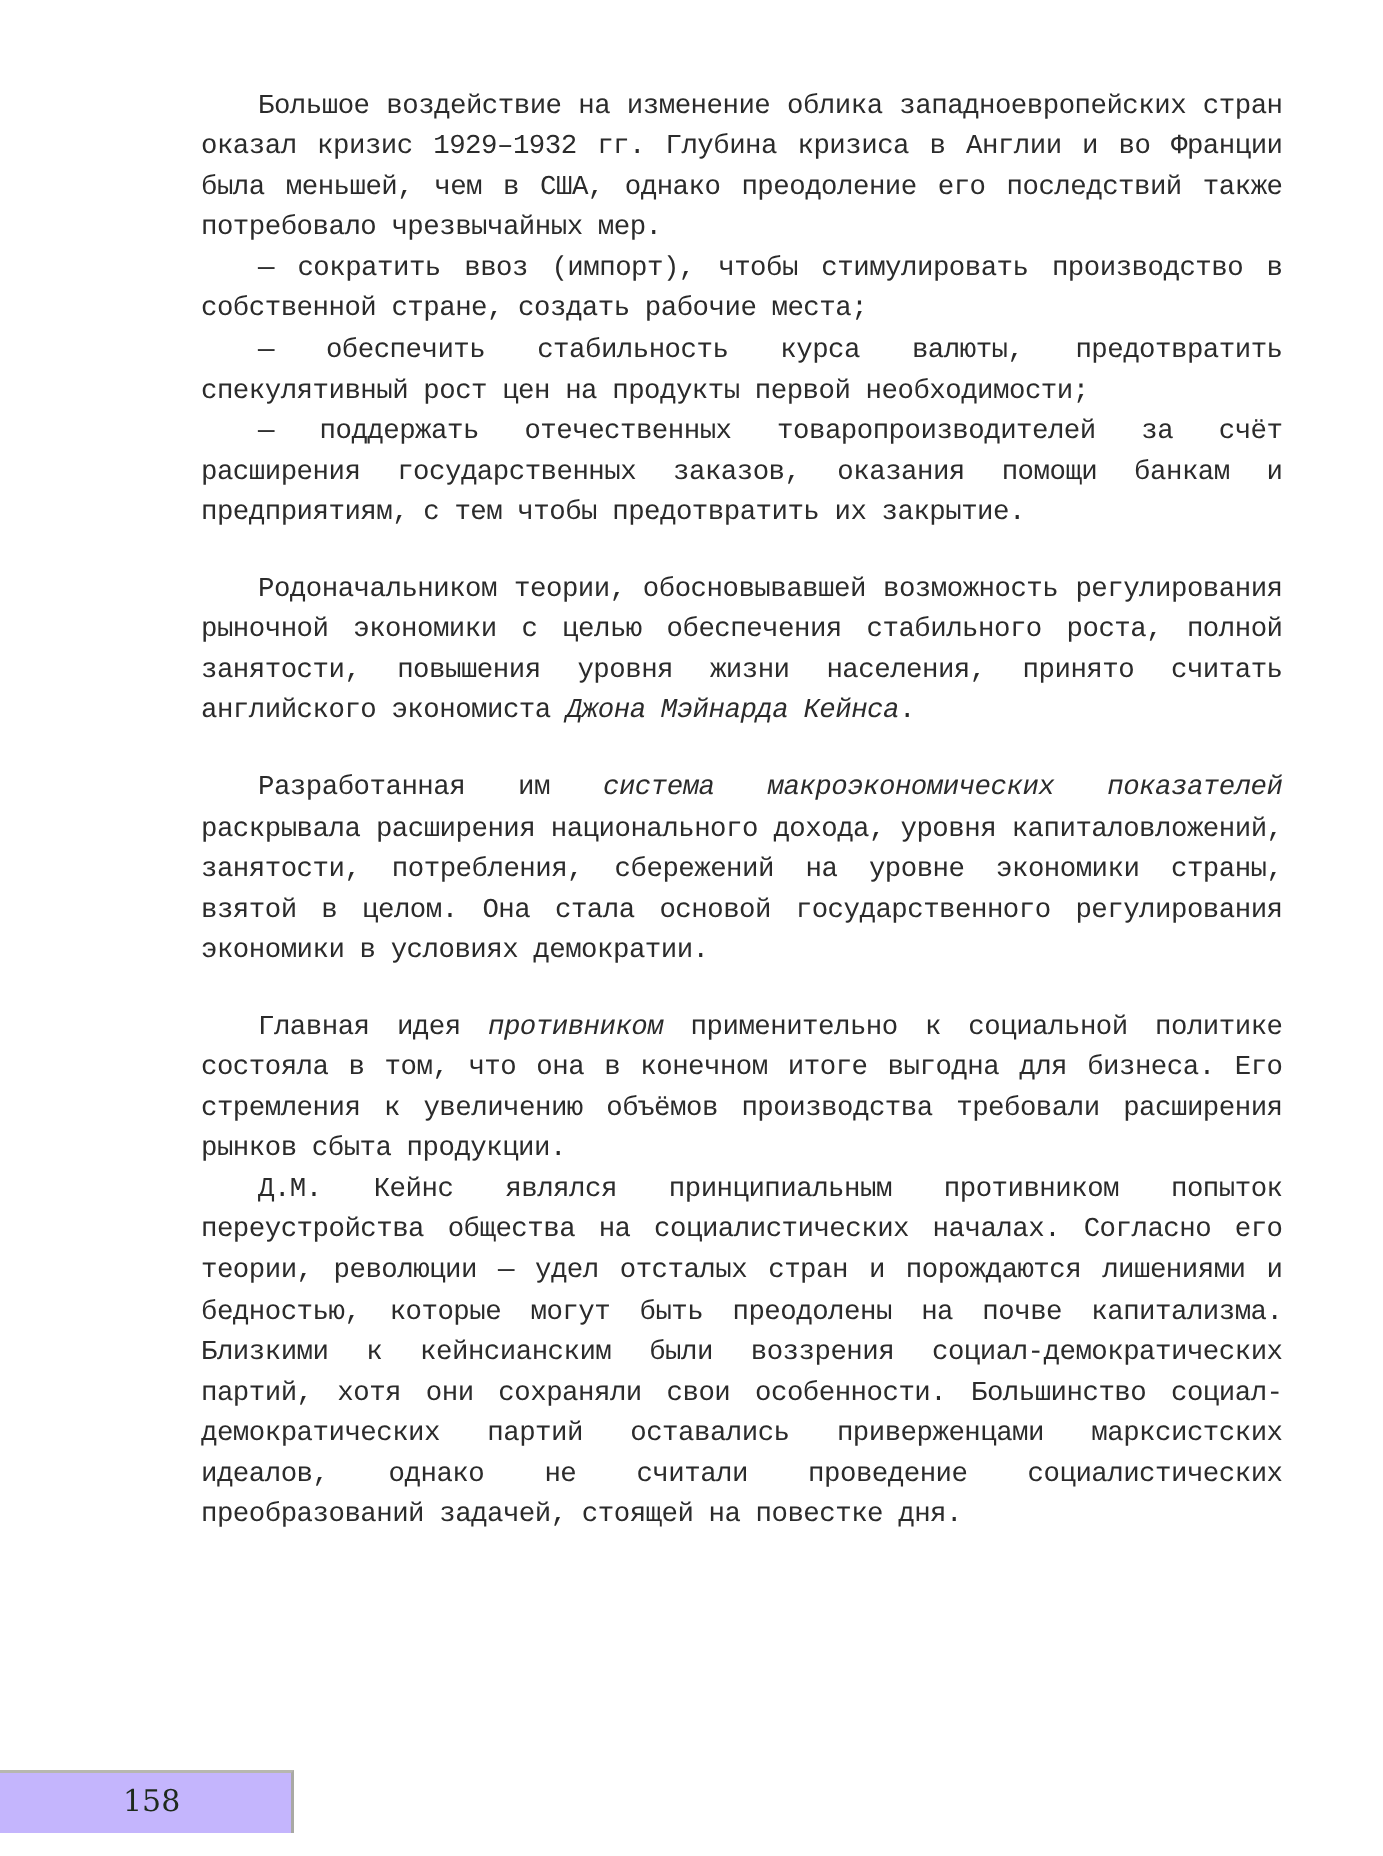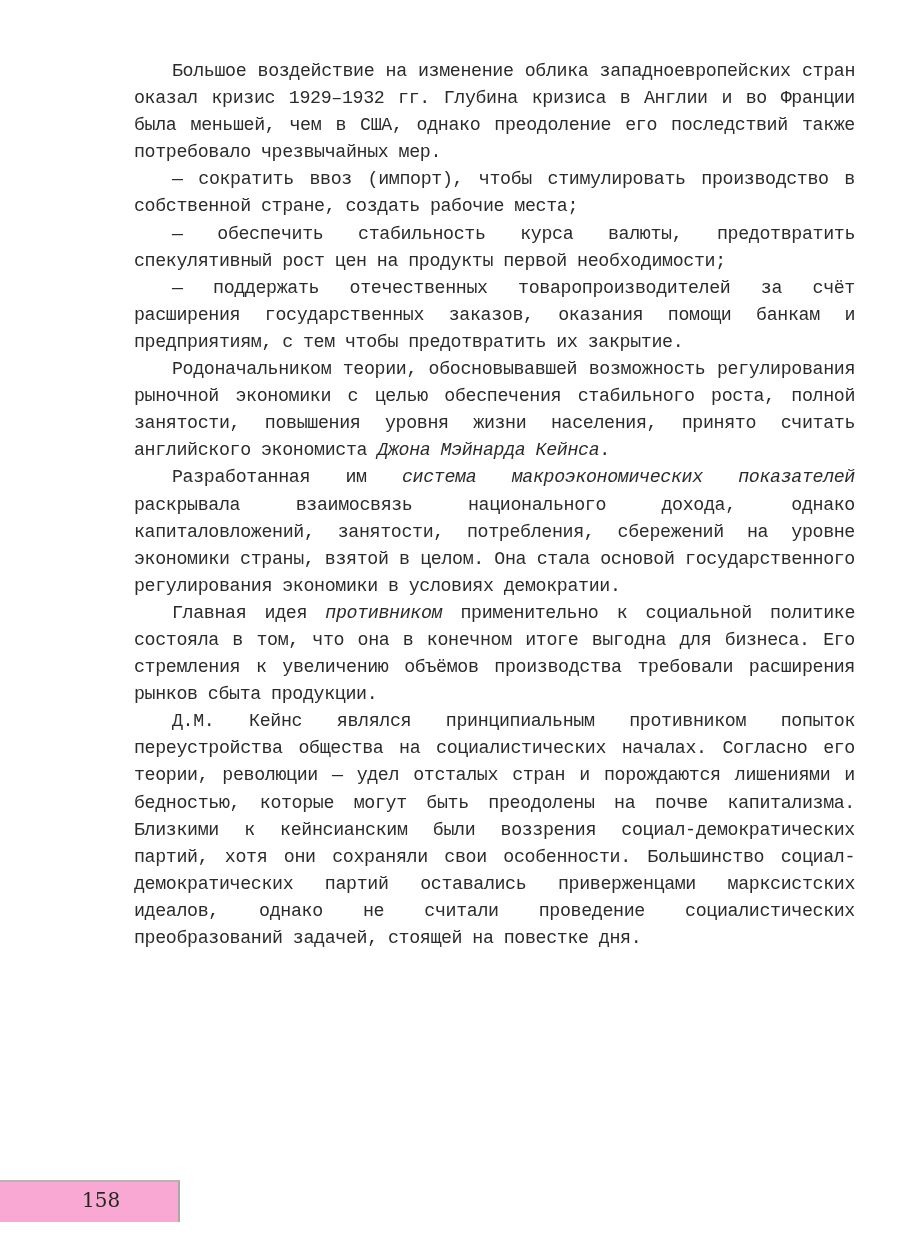--- a/index.html
+++ b/index.html
@@ -25,32 +25,32 @@
       text-align: justify;
       hyphens: manual;
       letter-spacing: -0.35px;
       word-spacing: -0.5px;
     }
     .page-text p {
       margin: 0;
       text-indent: 38px;
     }
     .page-text p.gap {
-      margin-top: 0;
+      margin-top: 24px;
     }
     .page-text em {
       font-style: italic;
     }
     .page-band {
       position: absolute;
       left: 0;
       top: 1180px;
-      width: 180px;
+      width: 196px;
       height: 42px;
-      background: #f9a8d4;
+      background: #c4b5fd;
       border-top: 2px solid #b7b7b0;
       border-right: 2px solid #a9a9a4;
       box-sizing: border-box;
     }
     .page-number {
       position: absolute;
       left: 82px;
       top: 6px;
       font-family: "DejaVu Serif", "Liberation Serif", serif;
       font-size: 20px;
@@ -59,20 +59,20 @@
   </style>
 </head>
 <body>
 
 <div class="page-text" id="page-body">
     <p><span>Большое воздействие на изменение облика западноевропейских стран оказал кризис 1929–1932 гг. Глубина кризиса в Англии и во Франции была меньшей, чем в США, однако преодоление его последствий также потребовало чрезвычайных мер.</span></p>
     <p><span>— сократить ввоз (импорт), чтобы стимулировать производство в собственной стране, создать рабочие места;</span></p>
     <p><span>— обеспечить стабильность курса валюты, предотвратить спекулятивный рост цен на продукты первой необходимости;</span></p>
     <p><span>— поддержать отечественных товаропроизводителей за счёт расширения государственных заказов, оказания помощи банкам и предприятиям, с тем чтобы предотвратить их закрытие.</span></p>
     <p class="gap"><span>Родоначальником теории, обосновывавшей возможность регулирования рыночной экономики с целью обеспечения стабильного роста, полной занятости, повышения уровня жизни населения, принято считать английского экономиста </span><em>Джона Мэйнарда Кейнса</em><span>.</span></p>
-    <p class="gap"><span>Разработанная им </span><em>система макроэкономических показателей</em><span> раскрывала взаимосвязь национального дохода, однако капиталовложений, занятости, потребления, сбережений на уровне экономики страны, взятой в целом. Она стала основой государственного регулирования экономики в условиях демократии.</span></p>
+    <p class="gap"><span>Разработанная им </span><em>система макроэкономических показателей</em><span> раскрывала расширения национального дохода, уровня капиталовложений, занятости, потребления, сбережений на уровне экономики страны, взятой в целом. Она стала основой государственного регулирования экономики в условиях демократии.</span></p>
     <p class="gap"><span>Главная идея </span><em>противником</em><span> применительно к социальной политике состояла в том, что она в конечном итоге выгодна для бизнеса. Его стремления к увеличению объёмов производства требовали расширения рынков сбыта продукции.</span></p>
     <p><span>Д.М. Кейнс являлся принципиальным противником попыток переустройства общества на социалистических началах. Согласно его теории, революции — удел отсталых стран и порождаются лишениями и бедностью, которые могут быть преодолены на почве капитализма. Близкими к кейнсианским были воззрения социал-демократических партий, хотя они сохраняли свои особенности. Большинство социал-демократических партий оставались приверженцами марксистских идеалов, однако не считали проведение социалистических преобразований задачей, стоящей на повестке дня.</span></p>
   </div>
 
 <div class="page-band">
   <span class="page-number">158</span>
 </div>
 
 </body></html>

